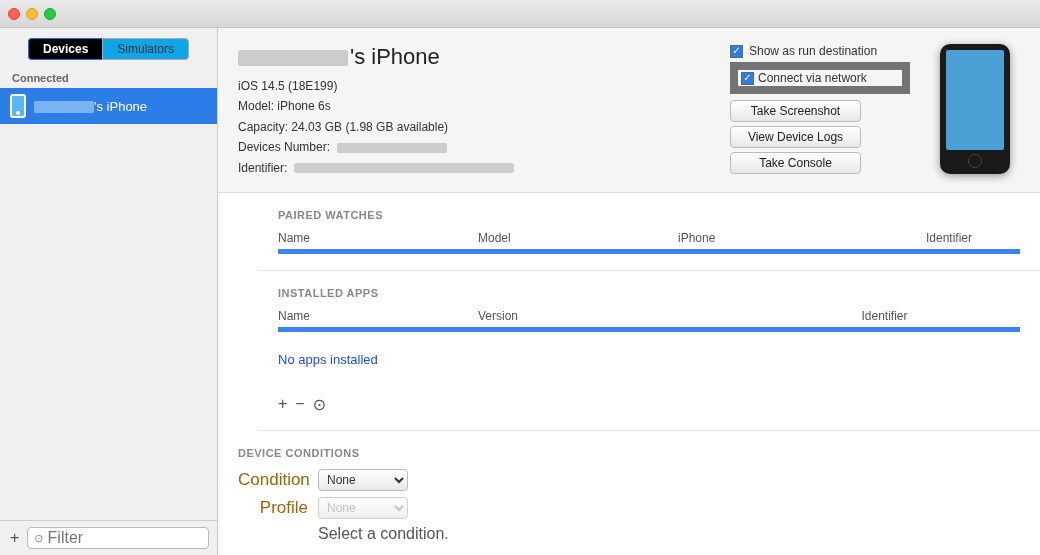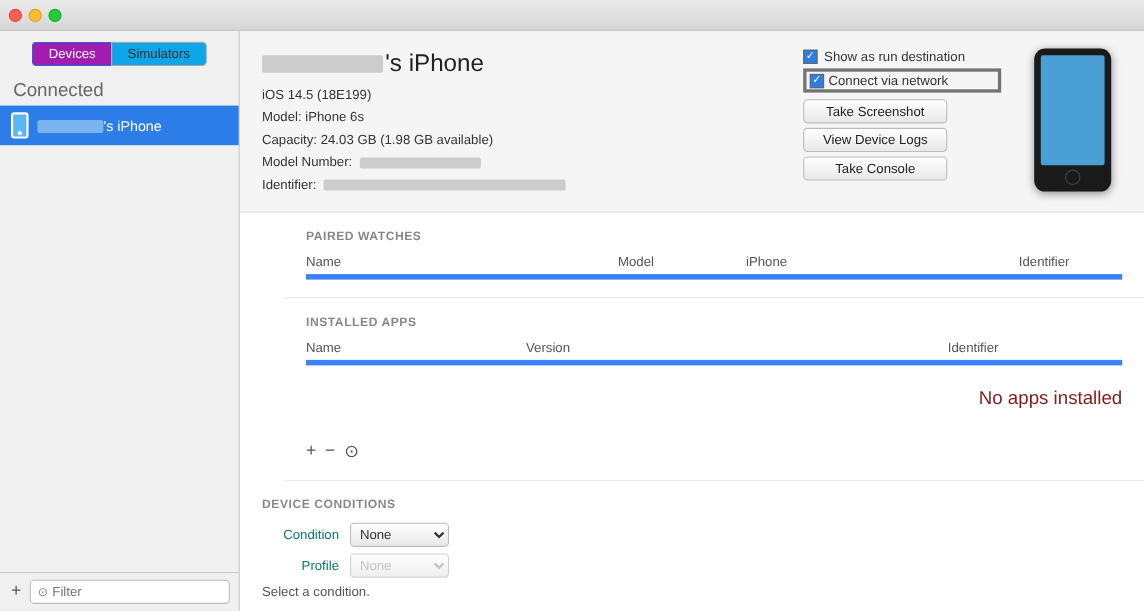--- a/index.html
+++ b/index.html
@@ -58,36 +58,37 @@
     }
     .tab-btn {
       padding: 3px 14px;
       font-size: 12px;
       border: 1px solid #aaa;
       background: #0ea5e9;
       cursor: pointer;
       color: #333;
     }
     .tab-btn.active {
-      background: #a21caf;
+      background: #000000;
       color: white;
       border-color: #1a6cd4;
+      font-weight: bold;
     }
     .tab-btn:first-child {
       border-radius: 4px 0 0 4px;
       border-right: none;
     }
     .tab-btn:last-child {
       border-radius: 0 4px 4px 0;
     }
     .sidebar-section-label {
-      font-size: 17px;
+      font-size: 11px;
       color: #666;
       padding: 4px 12px;
-      font-weight: 400;
+      font-weight: 700;
     }
     .sidebar-device-item {
       display: flex;
       align-items: center;
       padding: 6px 10px;
       background: #2c7de8;
       color: white;
       cursor: pointer;
       gap: 8px;
     }
@@ -145,21 +146,21 @@
       gap: 4px;
     }
     .filter-icon {
       color: #888;
       font-size: 11px;
     }
     .filter-input {
       border: none;
       background: none;
       outline: none;
-      font-size: 12px;
+      font-size: 16px;
       color: #555;
       width: 100%;
     }
 
     
     .content-area {
       flex: 1;
       background: white;
       overflow-y: auto;
       display: flex;
@@ -213,21 +214,21 @@
       justify-content: center;
       flex-shrink: 0;
     }
     .checkbox.checked::after {
       content: '✓';
       color: white;
       font-size: 10px;
       line-height: 1;
     }
     .connect-network-row {
-      border: 3px solid #737373;
+      border: 8px solid #737373;
       padding: 1px 3px;
       display: flex;
       align-items: center;
       gap: 4px;
     }
     .action-btn {
       width: 131px;
       padding: 3px 8px;
       font-size: 12px;
       border: 1px solid #bbb;
@@ -288,30 +289,30 @@
       display: flex;
       border-bottom: 5px solid #3b82f6;
       padding-bottom: 4px;
     }
     .table-header-cell {
       font-size: 12px;
       color: #555;
       font-weight: 400;
     }
     .col-name { width: 200px; }
-    .col-model { width: 200px; text-align: center; }
+    .col-model { width: 200px; }
     .col-watchos { width: 200px; }
     .col-identifier { flex: 1; text-align: center; }
     .col-version { flex: 1; }
 
     .table-empty {
       padding: 20px 0;
-      text-align: right;
-      color: #7f1d1d;
-      font-size: 17px;
+      text-align: left;
+      color: #1d4ed8;
+      font-size: 13px;
     }
 
     .apps-actions {
       display: flex;
       align-items: center;
       gap: 8px;
       padding: 8px 0 0;
     }
     .icon-btn {
       font-size: 16px;
@@ -329,40 +330,41 @@
       display: flex;
       align-items: center;
       margin-bottom: 6px;
       font-size: 13px;
       color: #333;
       gap: 10px;
     }
     .condition-label {
       width: 70px;
       text-align: right;
-      font-size: 12px;
-      color: #0f766e;
+      font-size: 17px;
+      color: #a16207;
     }
     .condition-select {
       width: 90px;
       height: 22px;
       border: 1px solid #bbb;
       border-radius: 4px;
       font-size: 12px;
       background: linear-gradient(to bottom, #fff, #e8e8e8);
       padding: 0 4px;
       cursor: pointer;
       color: #333;
     }
     .condition-select.disabled {
       color: #aaa;
     }
     .condition-note {
-      font-size: 12px;
+      font-size: 16px;
       color: #555;
+      margin-left: 80px;
     }
   </style>
 </head>
 <body>
 
 <div class="title-bar">
   <div class="traffic-light tl-close"></div>
   <div class="traffic-light tl-min"></div>
   <div class="traffic-light tl-max"></div>
 </div>
@@ -401,21 +403,21 @@
         <div class="info-row">
           <span>iOS 14.5 (18E199)</span>
         </div>
         <div class="info-row">
           <span>Model: iPhone 6s</span>
         </div>
         <div class="info-row">
           <span>Capacity: 24.03 GB (1.98 GB available)</span>
         </div>
         <div class="info-row">
-          <span>Model Number:</span>&nbsp;
+          <span>Devices Number:</span>&nbsp;
           <span style="display:inline-block;background:#ccc;border-radius:2px;height:10px;width:110px;vertical-align:middle;"></span>
         </div>
         <div class="info-row">
           <span>Identifier:</span>&nbsp;
           <span style="display:inline-block;background:#ccc;border-radius:2px;height:10px;width:220px;vertical-align:middle;"></span>
         </div>
       </div>
 
       <div class="device-actions">
         <div class="action-row">

